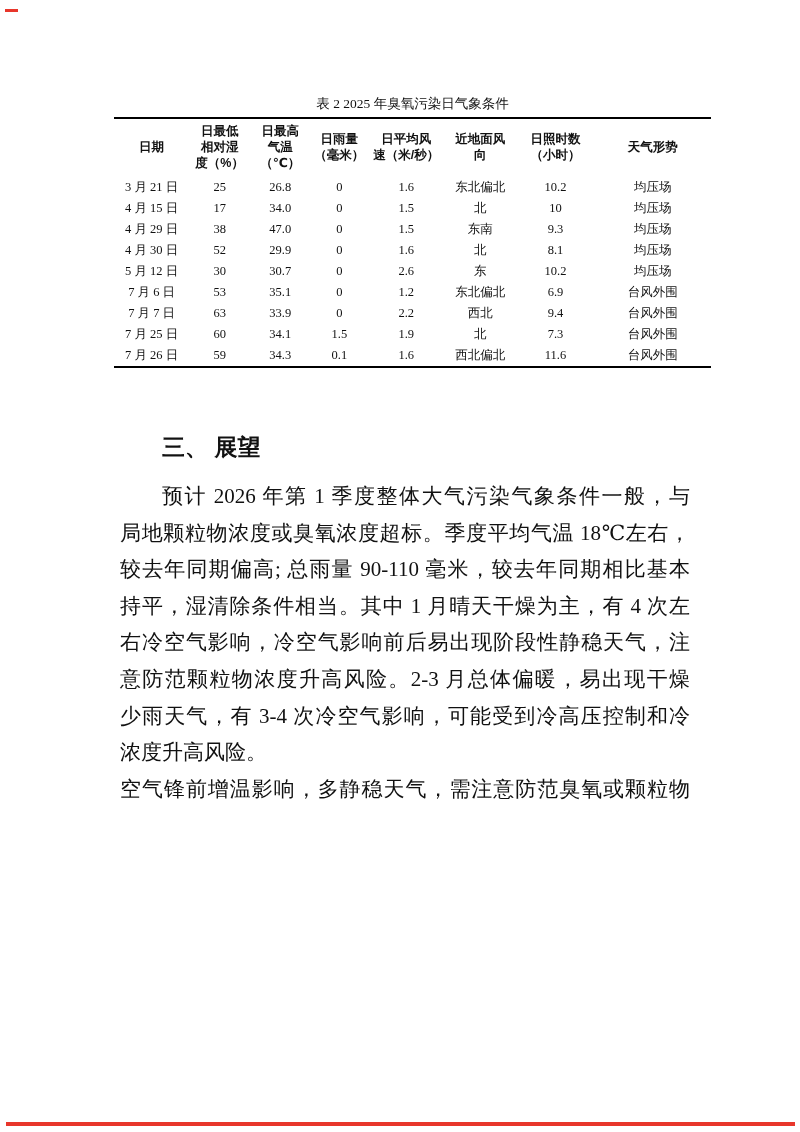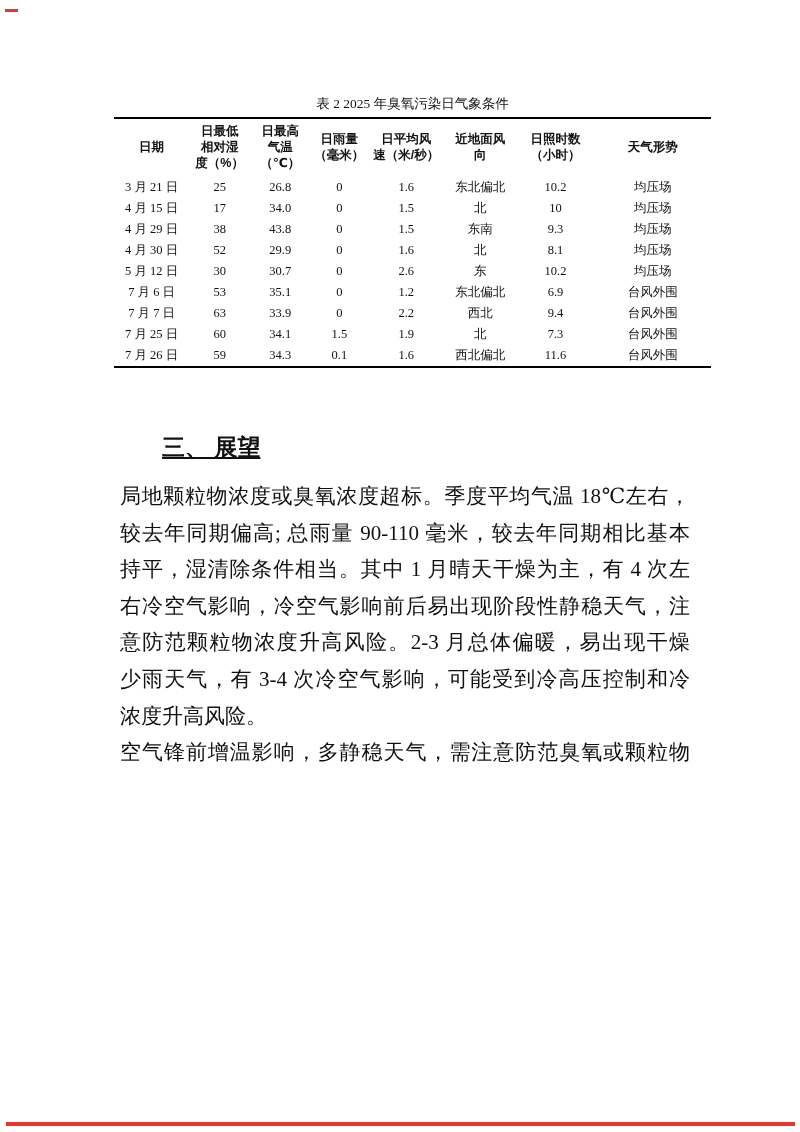--- a/index.html
+++ b/index.html
@@ -70,21 +70,20 @@
     left: 120px; top: 433px;
     width: 570px;
   }
   .outlook-heading {
     font-family: "Liberation Sans", "DejaVu Sans", sans-serif;
     font-weight: bold;
     font-size: 23px;
     line-height: 28px;
     margin: 0 0 0 42px;
     white-space: pre;
-    text-decoration: underline;
   }
   .outlook-body { margin-top: 17px; }
   .para-line {
     font-size: 21px;
     line-height: 36.6px;
     text-align: justify;
     text-align-last: justify;
     white-space: normal;
   }
   .para-line.first { text-indent: 42px; }
@@ -148,21 +147,21 @@
             <td>34.0</td>
             <td>0</td>
             <td>1.5</td>
             <td>北</td>
             <td>10</td>
             <td>均压场</td>
           </tr>
           <tr>
             <td>4 月 29 日</td>
             <td>38</td>
-            <td>43.8</td>
+            <td>47.0</td>
             <td>0</td>
             <td>1.5</td>
             <td>东南</td>
             <td>9.3</td>
             <td>均压场</td>
           </tr>
           <tr>
             <td>4 月 30 日</td>
             <td>52</td>
             <td>29.9</td>
@@ -222,20 +221,21 @@
             <td>11.6</td>
             <td>台风外围</td>
           </tr>
         </tbody>
     </table>
   </div>
 
   <div class="outlook">
     <div class="outlook-heading">三、 展望</div>
     <div class="outlook-body" id="outlook-body">
+        <div class="para-line first">预计 2026 年第 1 季度整体大气污染气象条件一般，与</div>
         <div class="para-line">局地颗粒物浓度或臭氧浓度超标。季度平均气温 18℃左右，</div>
         <div class="para-line">较去年同期偏高; 总雨量 90-110 毫米，较去年同期相比基本</div>
         <div class="para-line">持平，湿清除条件相当。其中 1 月晴天干燥为主，有 4 次左</div>
         <div class="para-line">右冷空气影响，冷空气影响前后易出现阶段性静稳天气，注</div>
         <div class="para-line">意防范颗粒物浓度升高风险。2-3 月总体偏暖，易出现干燥</div>
         <div class="para-line">少雨天气，有 3-4 次冷空气影响，可能受到冷高压控制和冷</div>
         <div class="para-line last">浓度升高风险。</div>
         <div class="para-line">空气锋前增温影响，多静稳天气，需注意防范臭氧或颗粒物</div>
       </div>
   </div>

